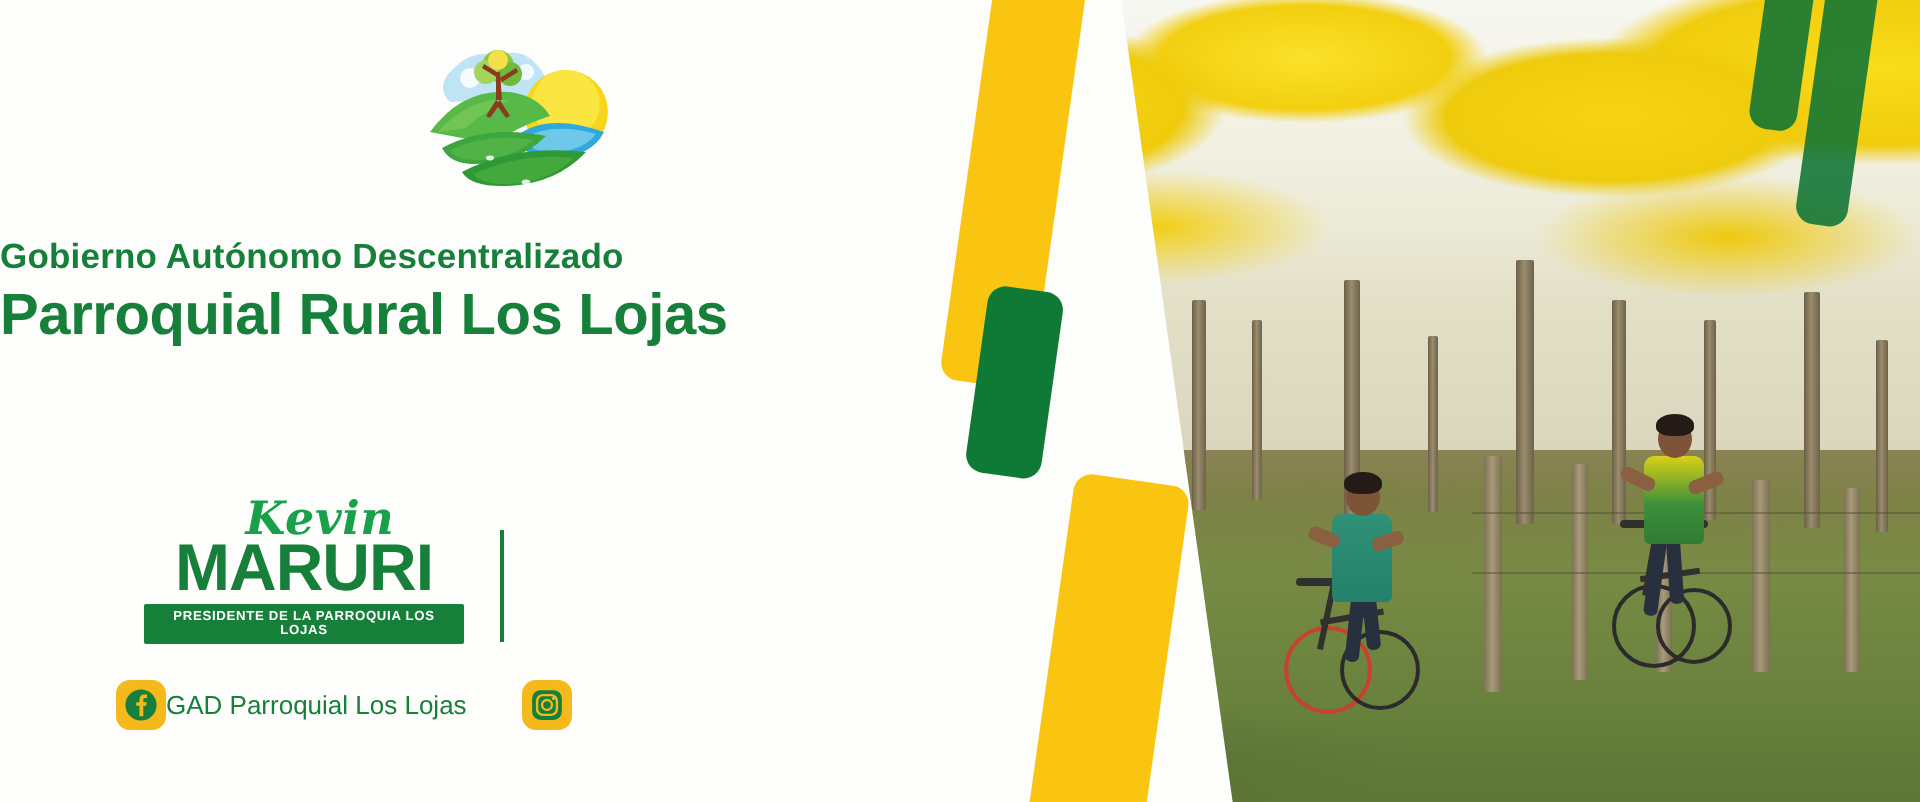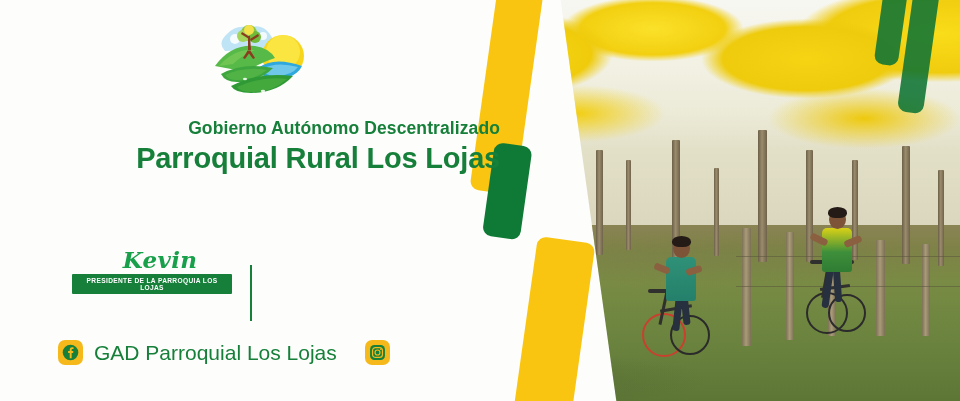--- a/index.html
+++ b/index.html
@@ -74,21 +74,21 @@
   .stripe-g2{ left:885px; top:-18px; width:24px; height:82px;
     background:rgba(14,116,52,.88); transform:rotate(8deg); transform-origin:top left;}
   .stripe-g3{ left:915px; top:-18px; width:26px; height:130px;
     background:rgba(14,116,52,.88); transform:rotate(8deg); transform-origin:top left;}
 
   
   .left{position:absolute;left:0;top:0;width:500px;height:401px;}
 
   .logo-wrap{position:absolute;left:205px;top:22px;width:110px;height:80px;}
 
-  .hdr{position:absolute;left:0;width:500px;text-align:right;color:#16803a;}
+  .hdr{position:absolute;left:0;width:500px;text-align:left;color:#16803a;}
   .hdr-sub{top:118px;font-size:17.5px;font-weight:600;letter-spacing:.1px;}
   .hdr-main{top:142px;font-size:29px;font-weight:700;letter-spacing:-.2px;}
   .hdr-tag{top:190px;font-size:24px;color:#eda81f;font-style:italic;
     font-family:"DejaVu Serif",serif;font-weight:700;letter-spacing:.5px;}
 
   
   .kevin{position:absolute;left:72px;top:248px;width:160px;text-align:center;}
   .kevin-first{font-size:23px;color:#19a04a;font-style:italic;font-weight:700;
     font-family:"DejaVu Serif",serif;line-height:1;letter-spacing:.3px;text-align:center;margin-left:16px;}
   .kevin-last{font-size:33px;color:#16803a;font-weight:700;line-height:.95;
@@ -101,21 +101,21 @@
   .admin{position:absolute;left:266px;top:272px;width:215px;text-align:center;color:#16803a;
     font-style:italic;font-weight:700;}
   .admin-1{font-size:21px;letter-spacing:.2px;line-height:1.05;}
   .admin-2{font-size:21px;letter-spacing:.6px;line-height:1.15;}
 
   
   .social{position:absolute;left:58px;top:340px;display:flex;align-items:center;gap:0;}
   .soc{display:flex;align-items:center;}
   .soc-icon{width:25px;height:25px;border-radius:7px;background:#f5b91c;
     display:flex;align-items:center;justify-content:center;flex:0 0 auto;}
-  .soc-label{margin-left:11px;font-size:21px;color:#16803a;font-weight:500;white-space:nowrap;}
+  .soc-label{font-size:13px;color:#16803a;font-weight:500;white-space:nowrap;}
   .gap{width:28px;}
 </style>
 </head>
 <body>
 
 <div id="banner">
 
   <div class="photo">
     <div class="photo-inner">
       <div class="ph-sky"></div>
@@ -216,20 +216,21 @@
         <ellipse cx="40" cy="57" rx="2" ry="1.2" fill="#ffffff" opacity=".85"></ellipse>
         <ellipse cx="58" cy="69" rx="2.2" ry="1.3" fill="#ffffff" opacity=".85"></ellipse>
       </svg>
     </div>
 
     <div class="hdr hdr-sub">Gobierno Autónomo Descentralizado</div>
     <div class="hdr hdr-main">Parroquial Rural Los Lojas</div>
 
     <div class="kevin">
       <div class="kevin-first">Kevin</div>
+      <div class="kevin-last">MARURI</div>
       <div class="kevin-role">PRESIDENTE DE LA PARROQUIA LOS LOJAS</div>
     </div>
 
     <div class="divider"></div>
 
 
     <div class="social">
       <div class="soc">
         <span class="soc-icon">
           <svg width="17" height="17" viewBox="0 0 24 24">

